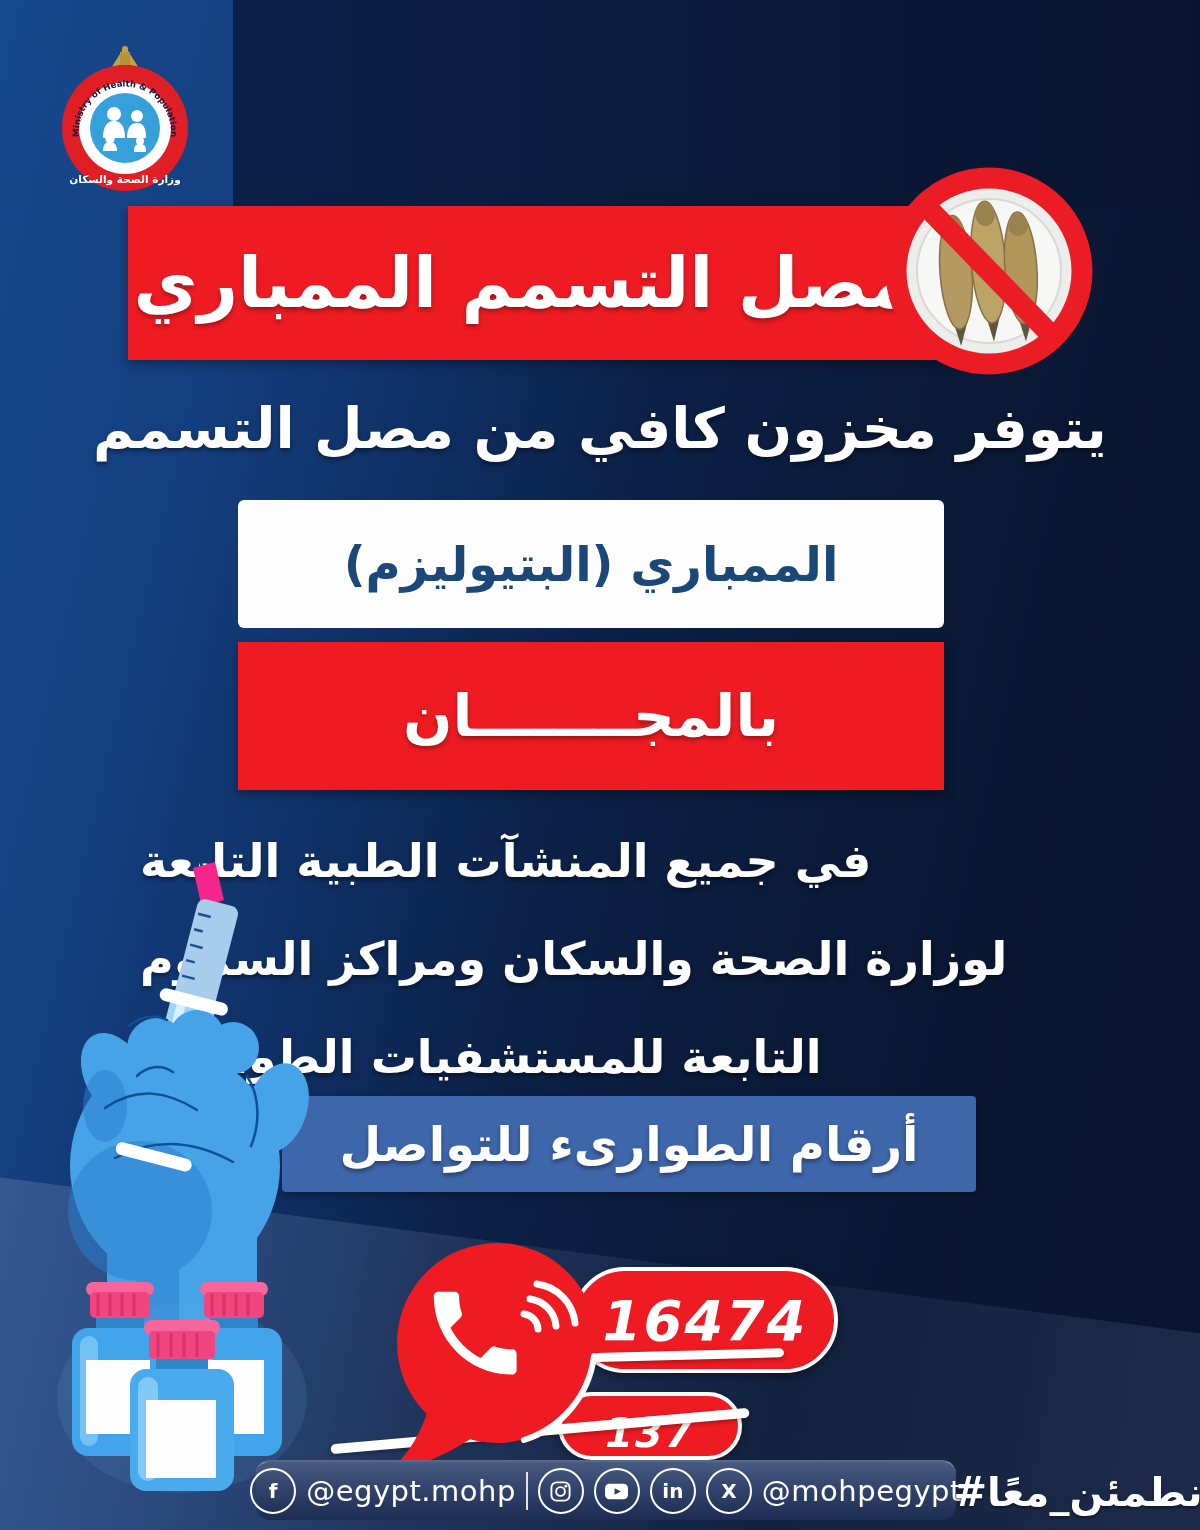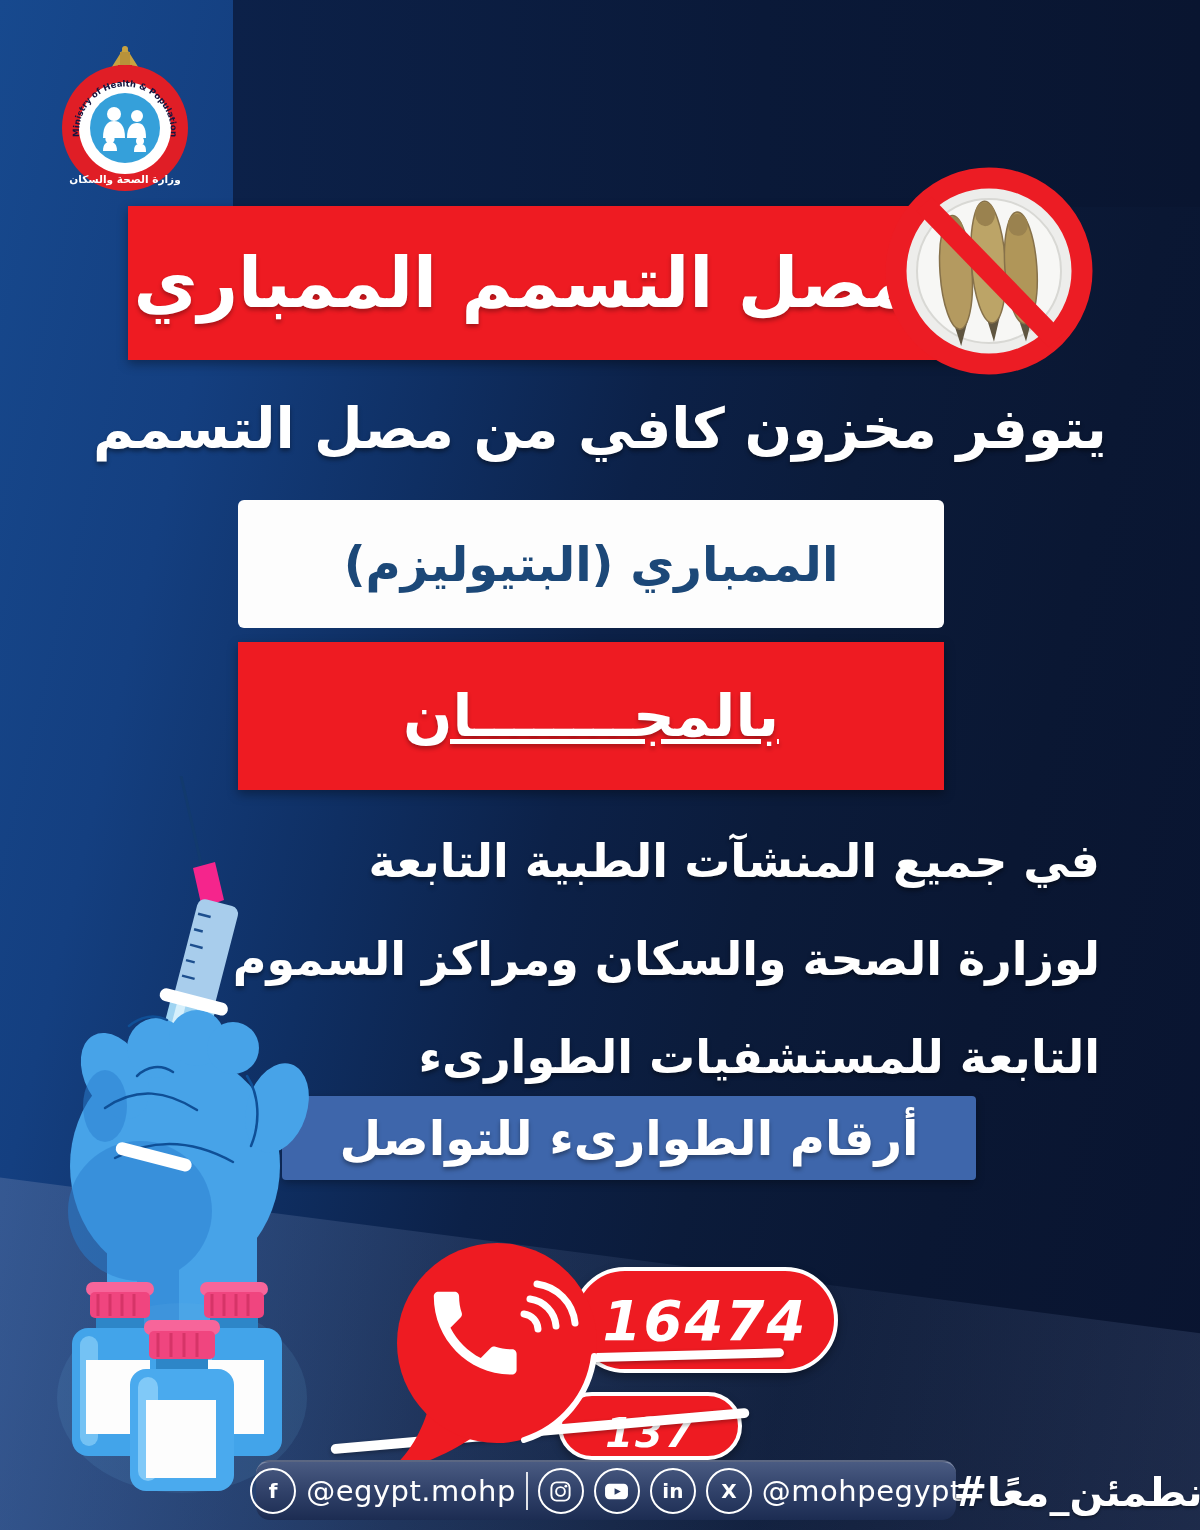--- a/index.html
+++ b/index.html
@@ -26,24 +26,24 @@
       padding:0 120px 0 30px;box-sizing:border-box;}
   .title-banner .t{font-size:70px;text-shadow:0 3px 4px rgba(0,0,0,.3);white-space:nowrap;}
   .subtitle{left:40px;top:396px;width:1120px;z-index:3;text-align:center;
       font-size:56px;text-shadow:0 3px 4px rgba(0,0,0,.4);}
   .white-box{left:238px;top:500px;width:706px;height:128px;z-index:3;background:#fdfdfd;
       border-radius:6px;display:flex;align-items:center;justify-content:center;}
   .white-box .t{color:#1c4878;font-size:48px;}
   .free-box{left:238px;top:642px;width:706px;height:148px;z-index:3;background:#ee1b22;
       box-shadow:0 4px 10px rgba(0,0,0,.35);
       display:flex;align-items:center;justify-content:center;}
-  .free-box .t{font-size:58px;text-shadow:0 3px 4px rgba(0,0,0,.3);text-decoration:underline;}
-  .body-text{left:140px;top:812px;width:960px;z-index:3;text-align:right;
+  .free-box .t{font-size:58px;text-shadow:0 3px 4px rgba(0,0,0,.3);}
+  .body-text{left:140px;top:812px;width:960px;z-index:3;text-align:left;
       font-size:46px;line-height:98px;text-shadow:0 3px 4px rgba(0,0,0,.4);}
-  .emg-banner{left:282px;top:1096px;width:694px;height:84px;z-index:2;
+  .emg-banner{left:282px;top:1096px;width:694px;height:96px;z-index:2;
       background:#3e66ab;border-radius:4px;box-shadow:0 3px 8px rgba(0,0,0,.3);
       display:flex;align-items:center;justify-content:center;}
   .emg-banner .t{font-size:48px;text-shadow:0 3px 4px rgba(0,0,0,.35);}
 
   
   .bubble-svg{left:372px;top:1228px;width:250px;height:250px;z-index:6;}
   .ribbon{background:#ee1b22;border:4px solid #fff;border-radius:60px;z-index:5;
       display:flex;align-items:center;justify-content:center;color:#fff;font-weight:bold;
       box-shadow:0 4px 8px rgba(0,0,0,.35);margin-top:20px;}
   .ribbon .num{font-style:italic;letter-spacing:2px;}

